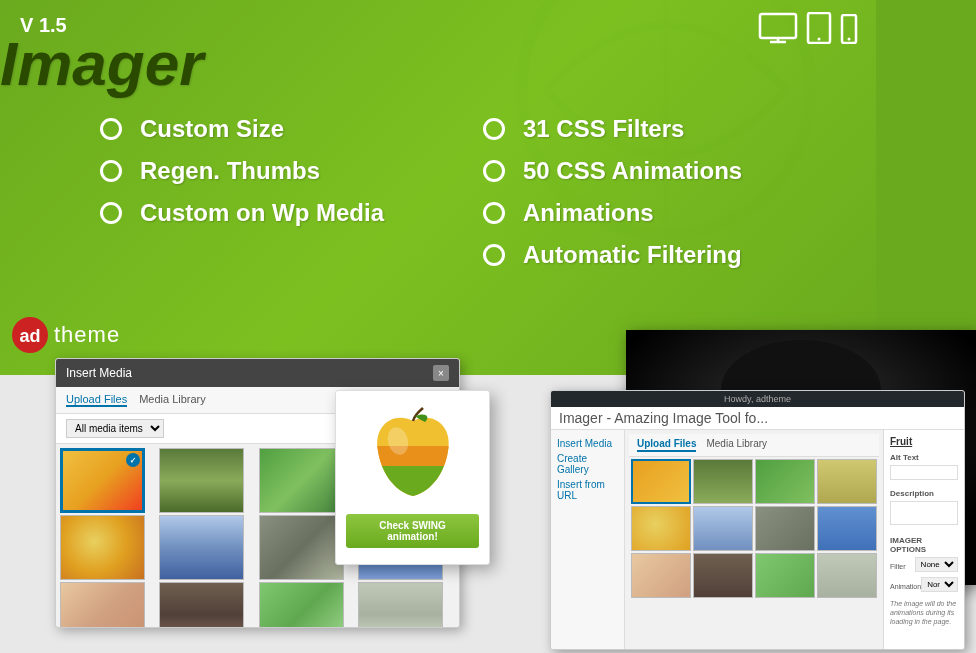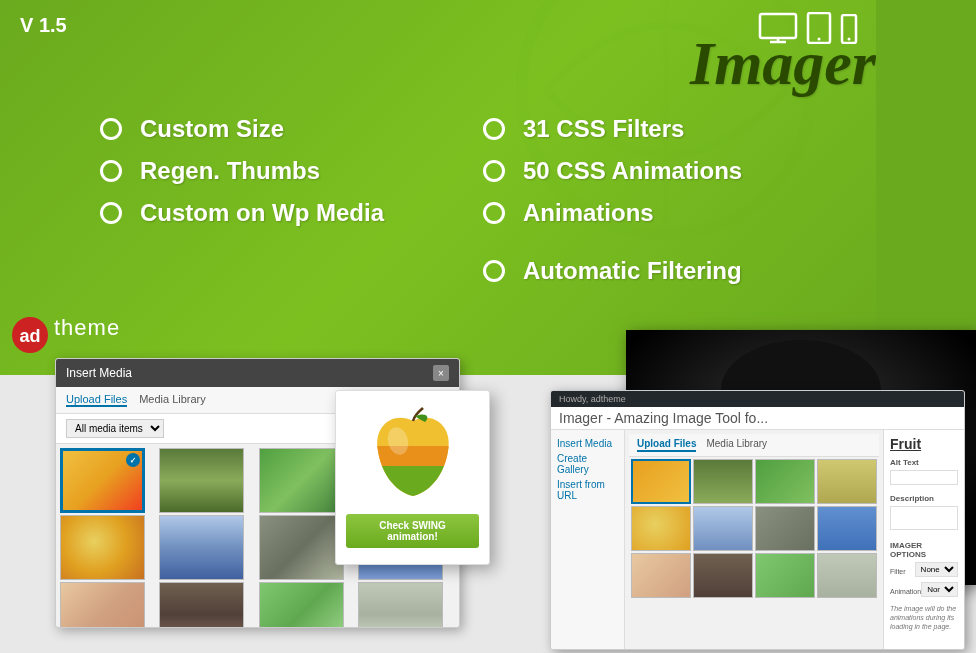--- a/index.html
+++ b/index.html
@@ -55,26 +55,26 @@
       display: flex;
       align-items: flex-end;
       gap: 8px;
     }
 
     
     .title {
       position: absolute;
       top: 28px;
       left: 0; right: 0;
-      text-align: right;
+      text-align: left;
       font-size: 62px;
       font-style: italic;
       font-weight: bold;
       color: #2a4a00;
-      font-family: Liberation Serif, serif;
+      font-family: Liberation Sans, sans-serif;
       text-shadow: 1px 1px 2px rgba(0,0,0,0.15);
     }
 
     
     .features {
       position: absolute;
       top: 115px;
       left: 100px;
       right: 50px;
       display: grid;
@@ -106,21 +106,21 @@
       color: white;
       text-shadow: 1px 1px 2px rgba(0,0,0,0.2);
     }
 
     
     .theme-logo {
       position: absolute;
       bottom: 20px;
       left: 10px;
       display: flex;
-      align-items: flex-start;
+      align-items: center;
       gap: 4px;
     }
 
     .theme-logo-icon {
       width: 40px;
       height: 40px;
     }
 
     .theme-logo-text {
       font-size: 22px;
@@ -392,21 +392,21 @@
       font-style: italic;
     }
 
     
     .admin-bar {
       background: #23282d;
       color: #aaa;
       padding: 3px 8px;
       font-size: 9px;
       display: flex;
-      justify-content: flex-start;
+      justify-content: center;
     }
   </style>
 </head>
 <body>
 
 <div class="main-bg">
 
   <div class="wp-watermark">
     <svg viewBox="0 0 300 300" width="300" height="300" style="opacity:0.18; position:absolute; right:-20px; top:-30px;">
       <circle cx="150" cy="150" r="145" fill="none" stroke="#3a7a00" stroke-width="12"></circle>
@@ -461,21 +461,21 @@
         <span class="feature-text">31 CSS Filters</span>
       </div>
       <div class="feature-item" style="margin-top:14px">
         <div class="feature-bullet"></div>
         <span class="feature-text">50 CSS Animations</span>
       </div>
       <div class="feature-item" style="margin-top:14px">
         <div class="feature-bullet"></div>
         <span class="feature-text">Animations</span>
       </div>
-      <div class="feature-item" style="margin-top:30px">
+      <div class="feature-item" style="margin-top:14px">
         <div class="feature-bullet"></div>
         <span class="feature-text">Automatic Filtering</span>
       </div>
     </div>
   </div>
 
   <div class="theme-logo">
     <svg class="theme-logo-icon" viewBox="0 0 40 40">
       <circle cx="20" cy="20" r="18" fill="#cc2222"></circle>
       <text x="50%" y="55%" text-anchor="middle" dominant-baseline="middle" fill="white" font-size="18" font-weight="bold" font-family="Arial">ad</text>
@@ -616,21 +616,21 @@
         <div class="small-thumb" style="background:linear-gradient(135deg,#8a9080,#6a7060);"></div>
         <div class="small-thumb" style="background:linear-gradient(to bottom,#6090d0,#4070b8);"></div>
         <div class="small-thumb" style="background:linear-gradient(135deg,#e8c8a0,#d0a080);"></div>
         <div class="small-thumb" style="background:linear-gradient(to bottom,#706050,#504038);"></div>
         <div class="small-thumb" style="background:linear-gradient(135deg,#80c870,#60a850);"></div>
         <div class="small-thumb" style="background:linear-gradient(to bottom,#c0c8b8,#a8b0a0);"></div>
       </div>
     </div>
 
     <div class="right-panel">
-      <div style="font-size:14px; font-weight:bold; color:#333; margin-bottom:4px;text-decoration:underline;">Fruit</div>
+      <div style="font-size:10px; font-weight:bold; color:#333; margin-bottom:4px;text-decoration:underline;">Fruit</div>
       <div class="right-panel-section">Alt Text</div>
       <input class="right-panel-input" type="text" value="" style="">
       <div class="right-panel-section">Description</div>
       <textarea class="right-panel-input" rows="2" style="resize: none;"></textarea>
       <div class="right-panel-section">IMAGER OPTIONS</div>
       <div style="display:flex; align-items:center; margin-bottom:2px;">
         <span style="font-size:7px; color:#555; width:40px;">Filter</span>
         <select class="right-panel-select">
           <option>None</option>
         </select>

